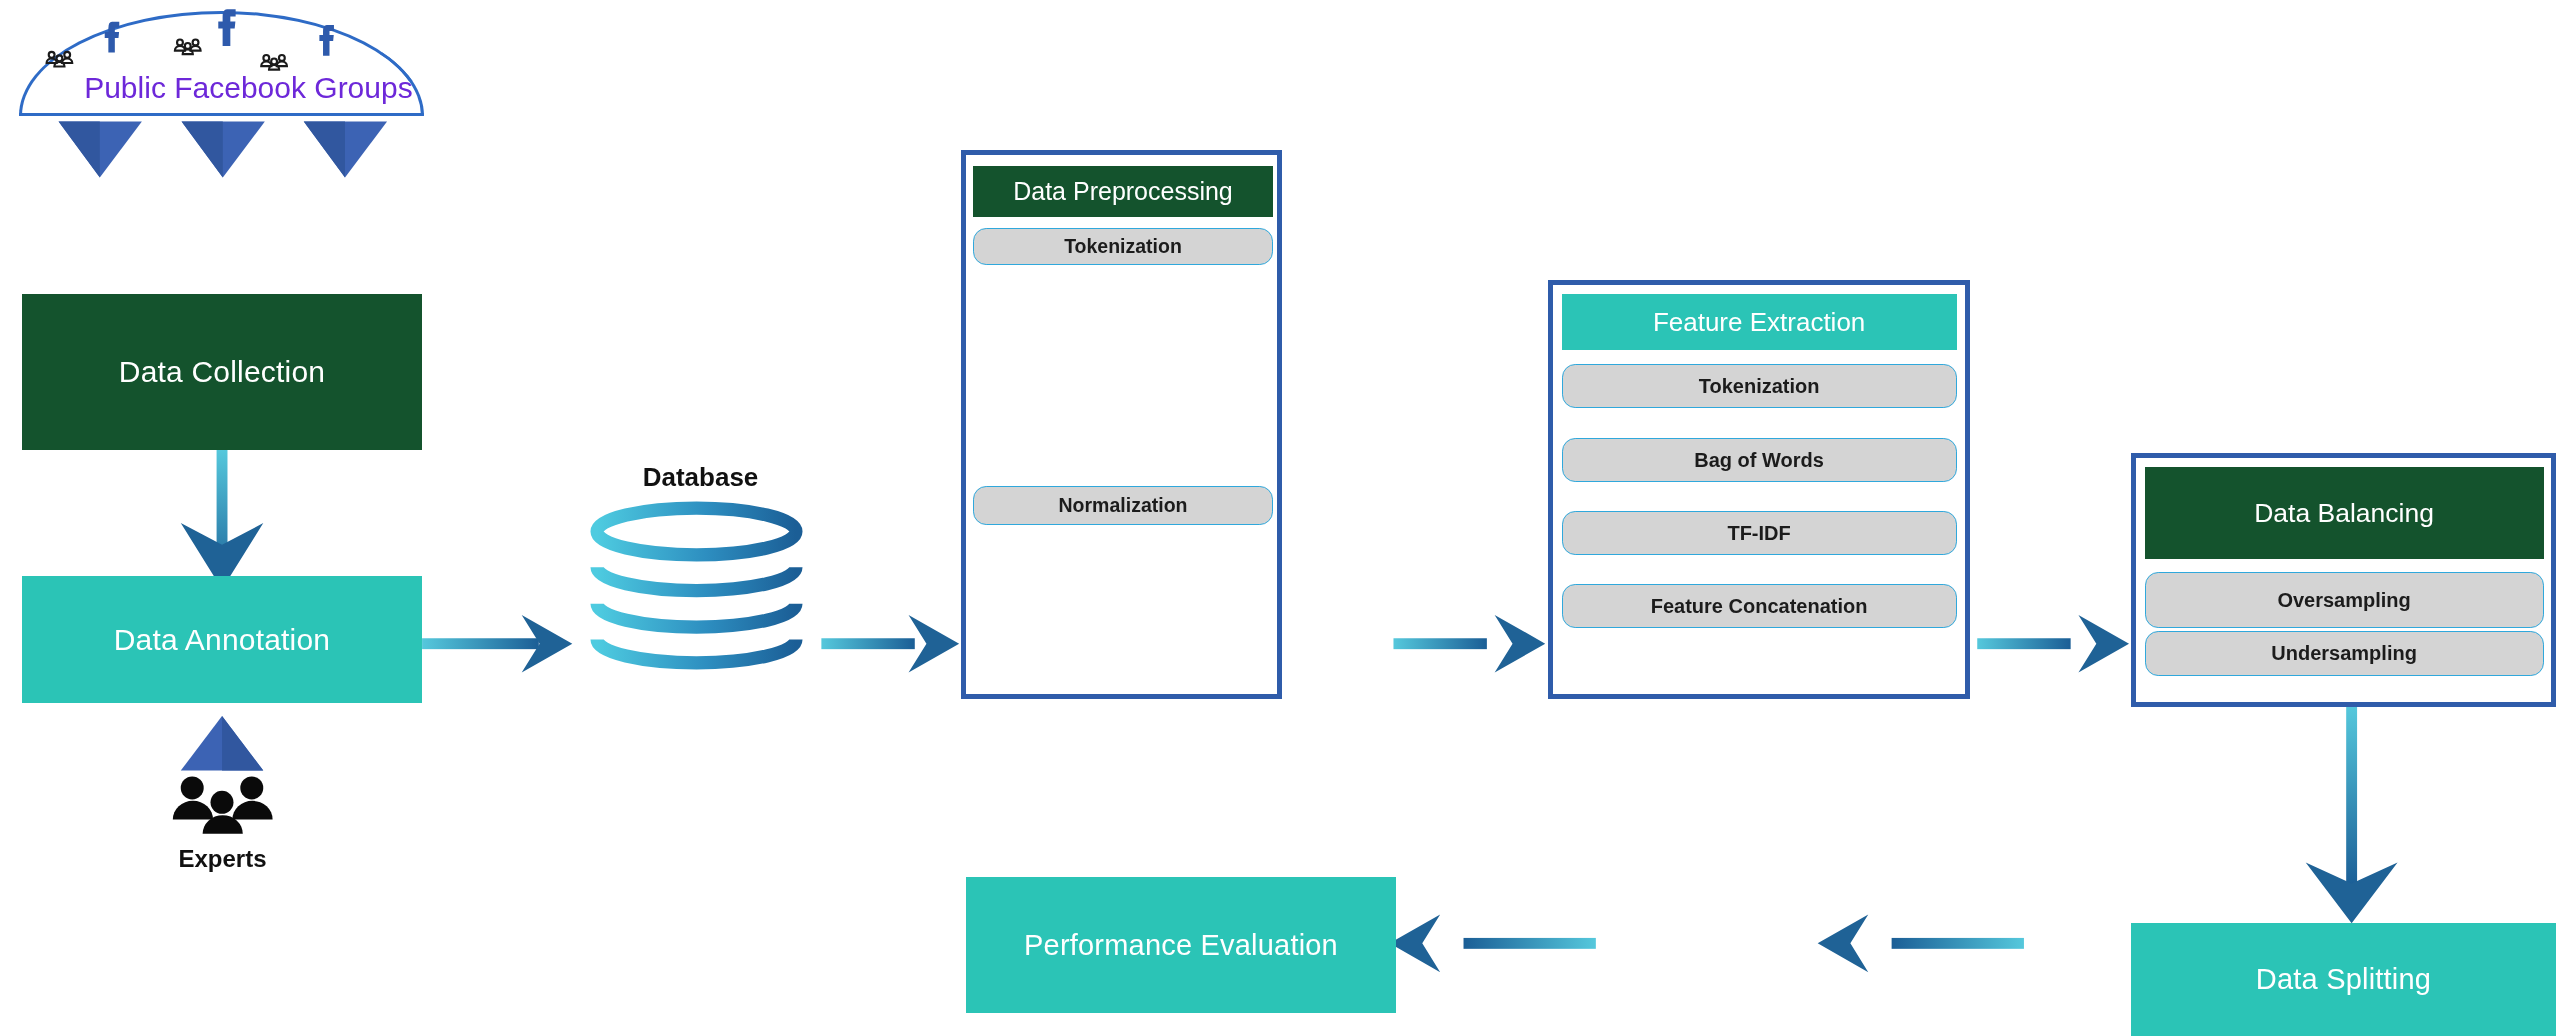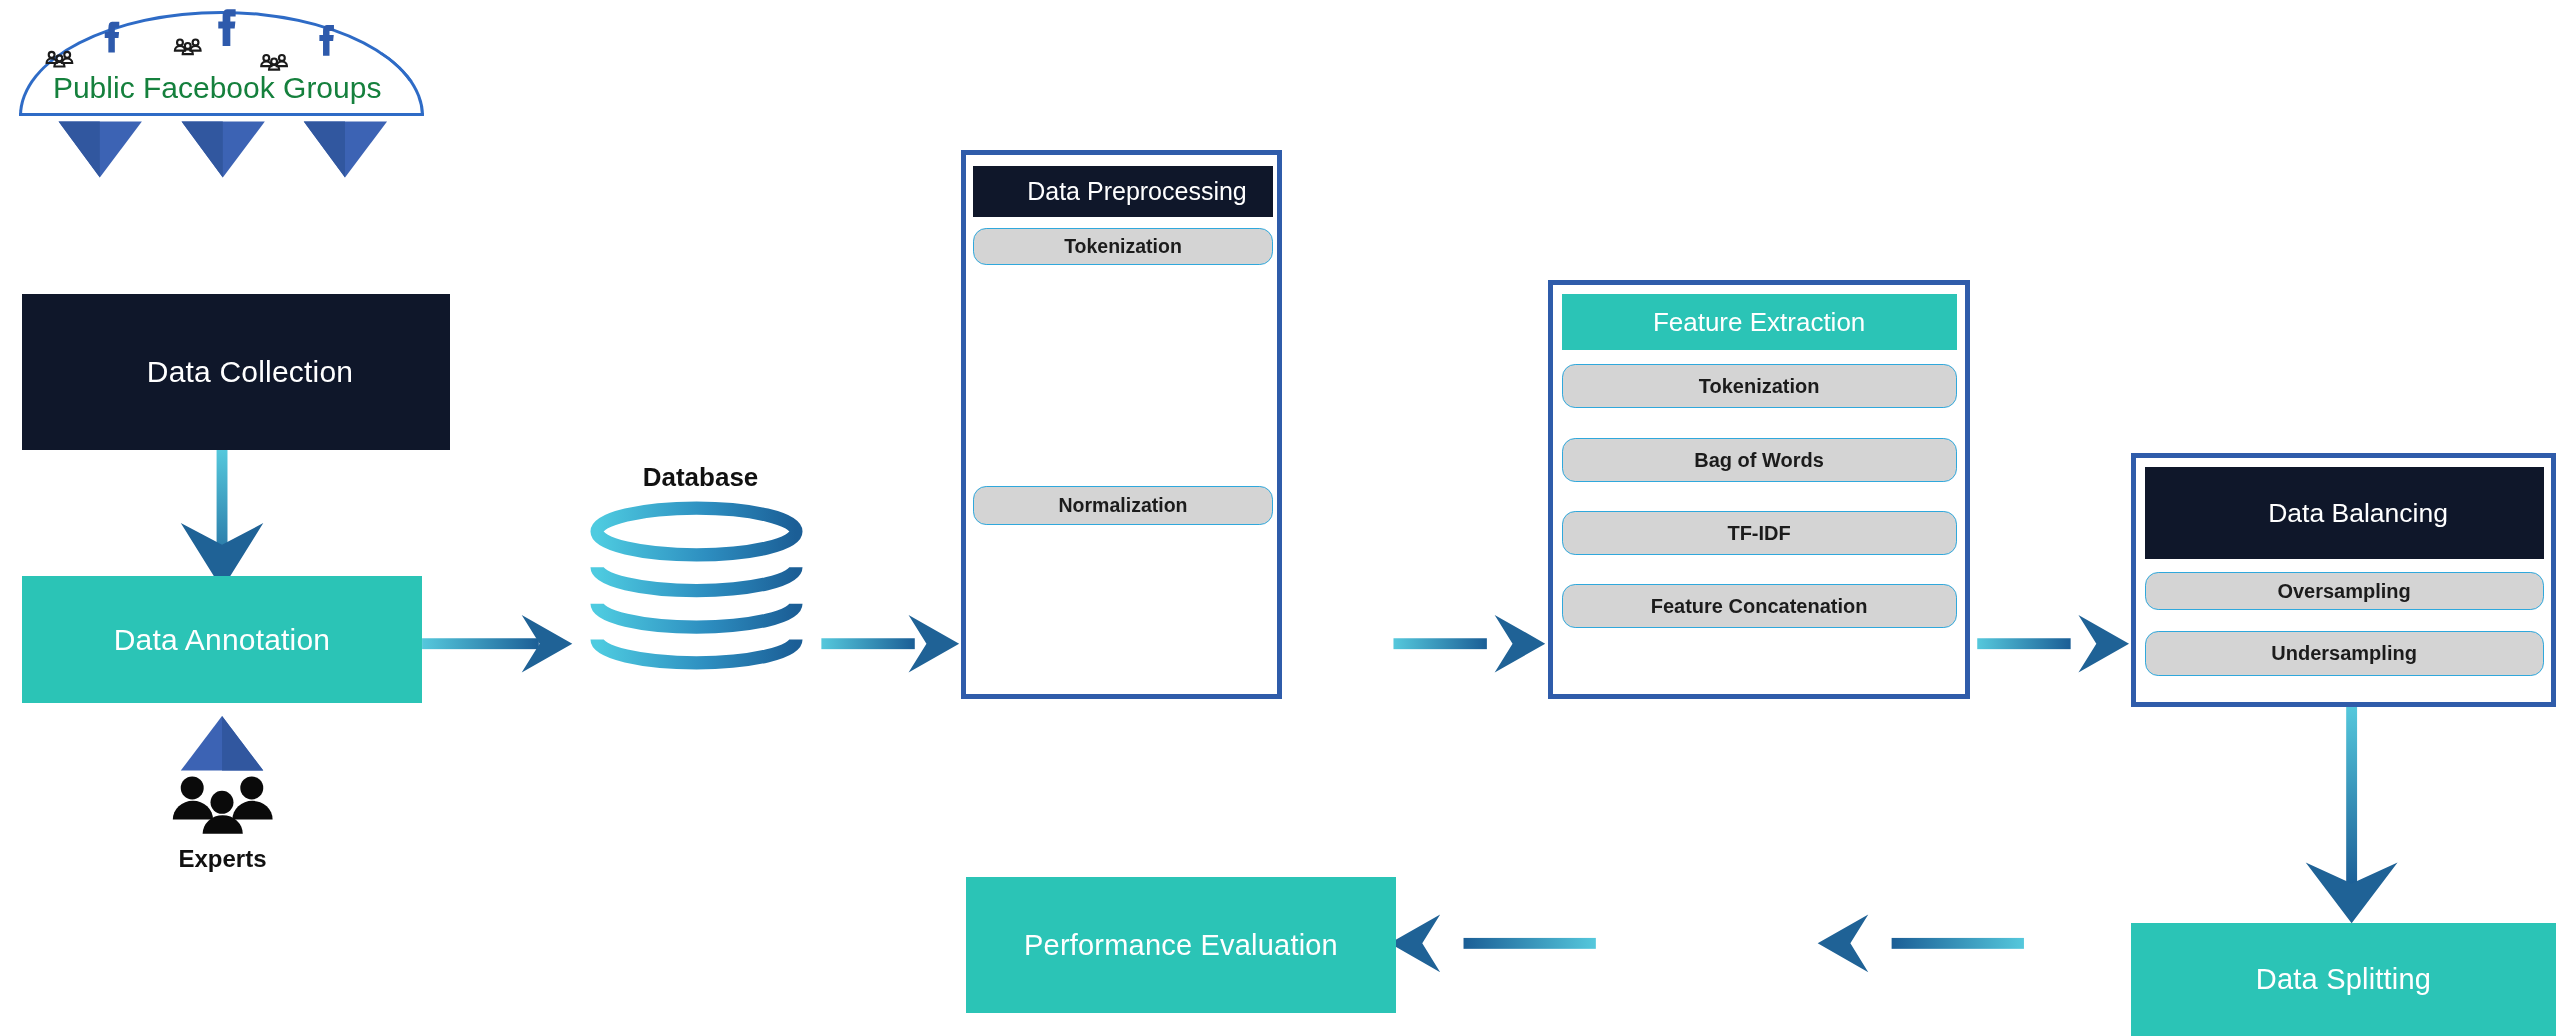--- a/index.html
+++ b/index.html
@@ -12,21 +12,21 @@
     overflow:hidden;
   }
   .abs{position:absolute;}
   
   .solidbox{
     display:flex;align-items:center;justify-content:center;
     text-align:center;color:#ffffff;
     font-weight:400;line-height:1.12;
     letter-spacing:0.2px;
   }
-  .blue{background:#0f172a;padding-left:28px;}
+  .blue{background:#14532d;}
   .teal{background:#2BC4B6;}
   
   .container-box{
     background:#ffffff;
     border:5.4px solid #2F5CAA;
     box-sizing:border-box;
   }
   .group-header{
     display:flex;align-items:center;justify-content:center;
     color:#ffffff;text-align:center;box-sizing:border-box;
@@ -47,21 +47,21 @@
   }
   
   .semi{
     border:3.9px solid #2E6BC6;
     border-radius:50% 50% 0 0 / 100% 100% 0 0;
     background:#ffffff;
     box-sizing:border-box;
   }
   .semi-label{
     position:absolute;left:0;right:8px;bottom:7.8px;
-    text-align:center;color:#15803d;font-weight:400;
+    text-align:right;color:#6d28d9;font-weight:400;
   }
   .caption{
     text-align:center;color:#111111;font-weight:bold;
   }
   svg{display:block;overflow:visible;}
 </style>
 </head>
 <body>
 
 <div id="stage">
@@ -223,21 +223,21 @@
   <div class="abs container-box" style="left:1548px;top:280px;width:422px;height:419px;">
     <div class="group-header teal" style="position:absolute;left:8.6px;top:9.3px;width:395px;height:56px;font-size:26px;">Feature Extraction</div>
     <div class="pill" style="position:absolute;left:8.6px;top:79px;width:395px;height:44px;font-size:20px;">Tokenization</div>
     <div class="pill" style="position:absolute;left:8.6px;top:153px;width:395px;height:44px;font-size:20px;">Bag of Words</div>
     <div class="pill" style="position:absolute;left:8.6px;top:226px;width:395px;height:44px;font-size:20px;">TF-IDF</div>
     <div class="pill" style="position:absolute;left:8.6px;top:299px;width:395px;height:44px;font-size:20px;">Feature Concatenation</div>
   </div>
 
   <div class="abs container-box" style="left:2131px;top:453px;width:425px;height:254px;">
     <div class="group-header blue" style="position:absolute;left:8.6px;top:9.3px;width:399px;height:92px;font-size:26.5px;">Data Balancing</div>
-    <div class="pill" style="position:absolute;left:8.6px;top:114px;width:399px;height:38px;font-size:20px;">Oversampling</div>
+    <div class="pill" style="position:absolute;left:8.6px;top:114px;width:399px;height:56px;font-size:20px;">Oversampling</div>
     <div class="pill" style="position:absolute;left:8.6px;top:173px;width:399px;height:45px;font-size:20px;">Undersampling</div>
   </div>
 
   <div class="abs solidbox teal" style="left:2131px;top:923px;width:425px;height:113px;font-size:29px;">Data Splitting</div>
 
 
   <div class="abs solidbox teal" style="left:966px;top:877px;width:430px;height:136px;font-size:29px;">Performance Evaluation</div>
 
 </div>
 

